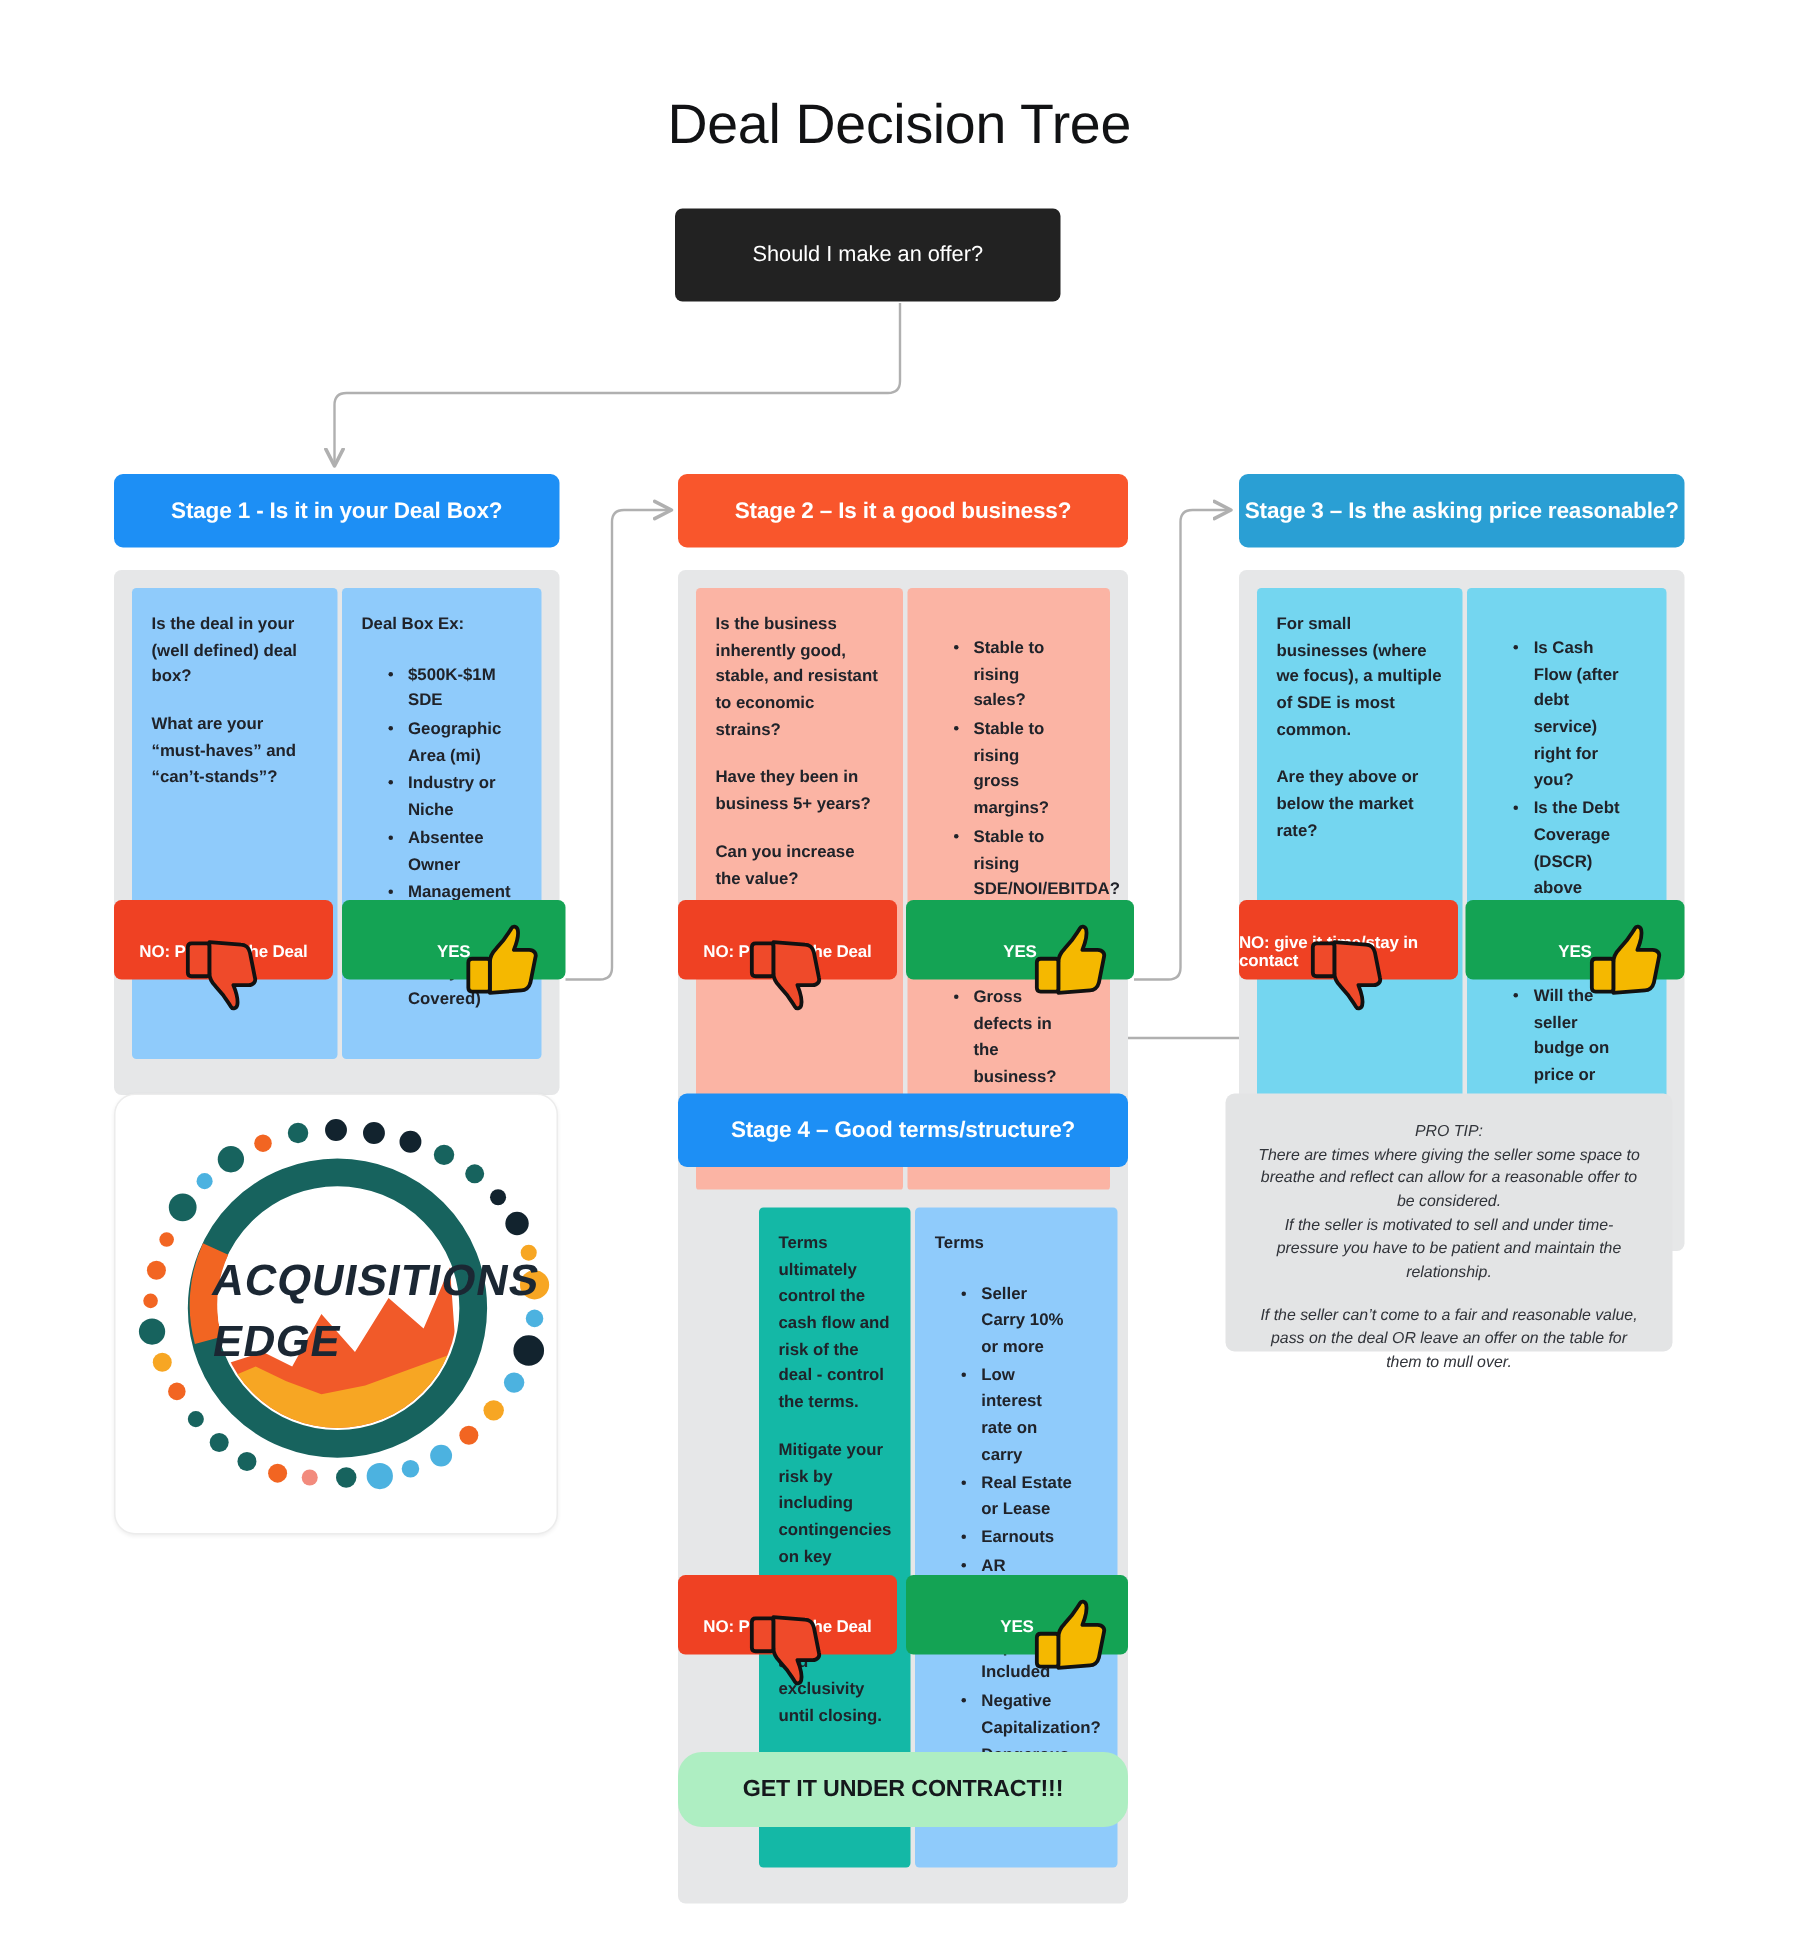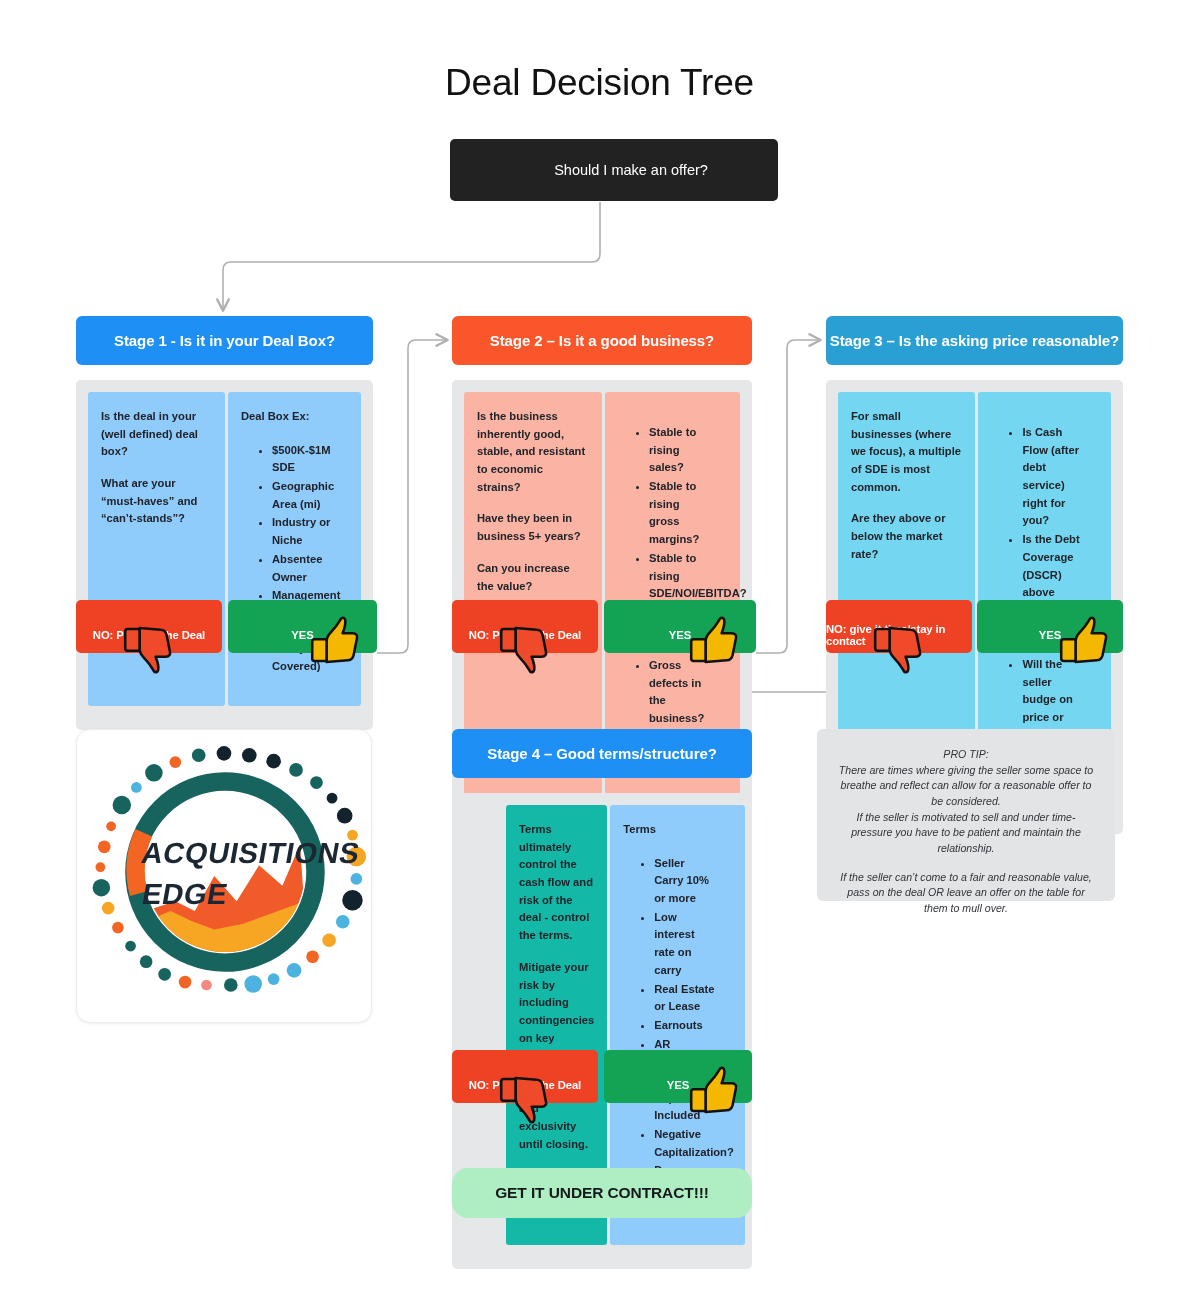--- a/index.html
+++ b/index.html
@@ -16,24 +16,24 @@
   
   .page-title{
     position:absolute;left:0;top:62px;width:1199px;
     text-align:center;
     font-size:37px;font-weight:400;color:#111214;
     letter-spacing:-0.2px;
   }
 
   
   .root-node{
-    position:absolute;left:450px;top:139px;width:294px;height:62px;
+    position:absolute;left:450px;top:139px;width:257px;height:62px;
     background:#222222;border-radius:5px;
     display:flex;align-items:center;justify-content:center;
-    color:#ffffff;font-size:14.5px;font-weight:400;padding-left:34px;
+    color:#ffffff;font-size:14.5px;font-weight:400;
   }
 
   
   .stage{position:absolute;}
   .stage-head{
     height:49px;border-radius:6px;
     display:flex;align-items:center;justify-content:center;
     color:#ffffff;font-size:15px;font-weight:700;
     text-align:center;letter-spacing:-0.1px;
   }

